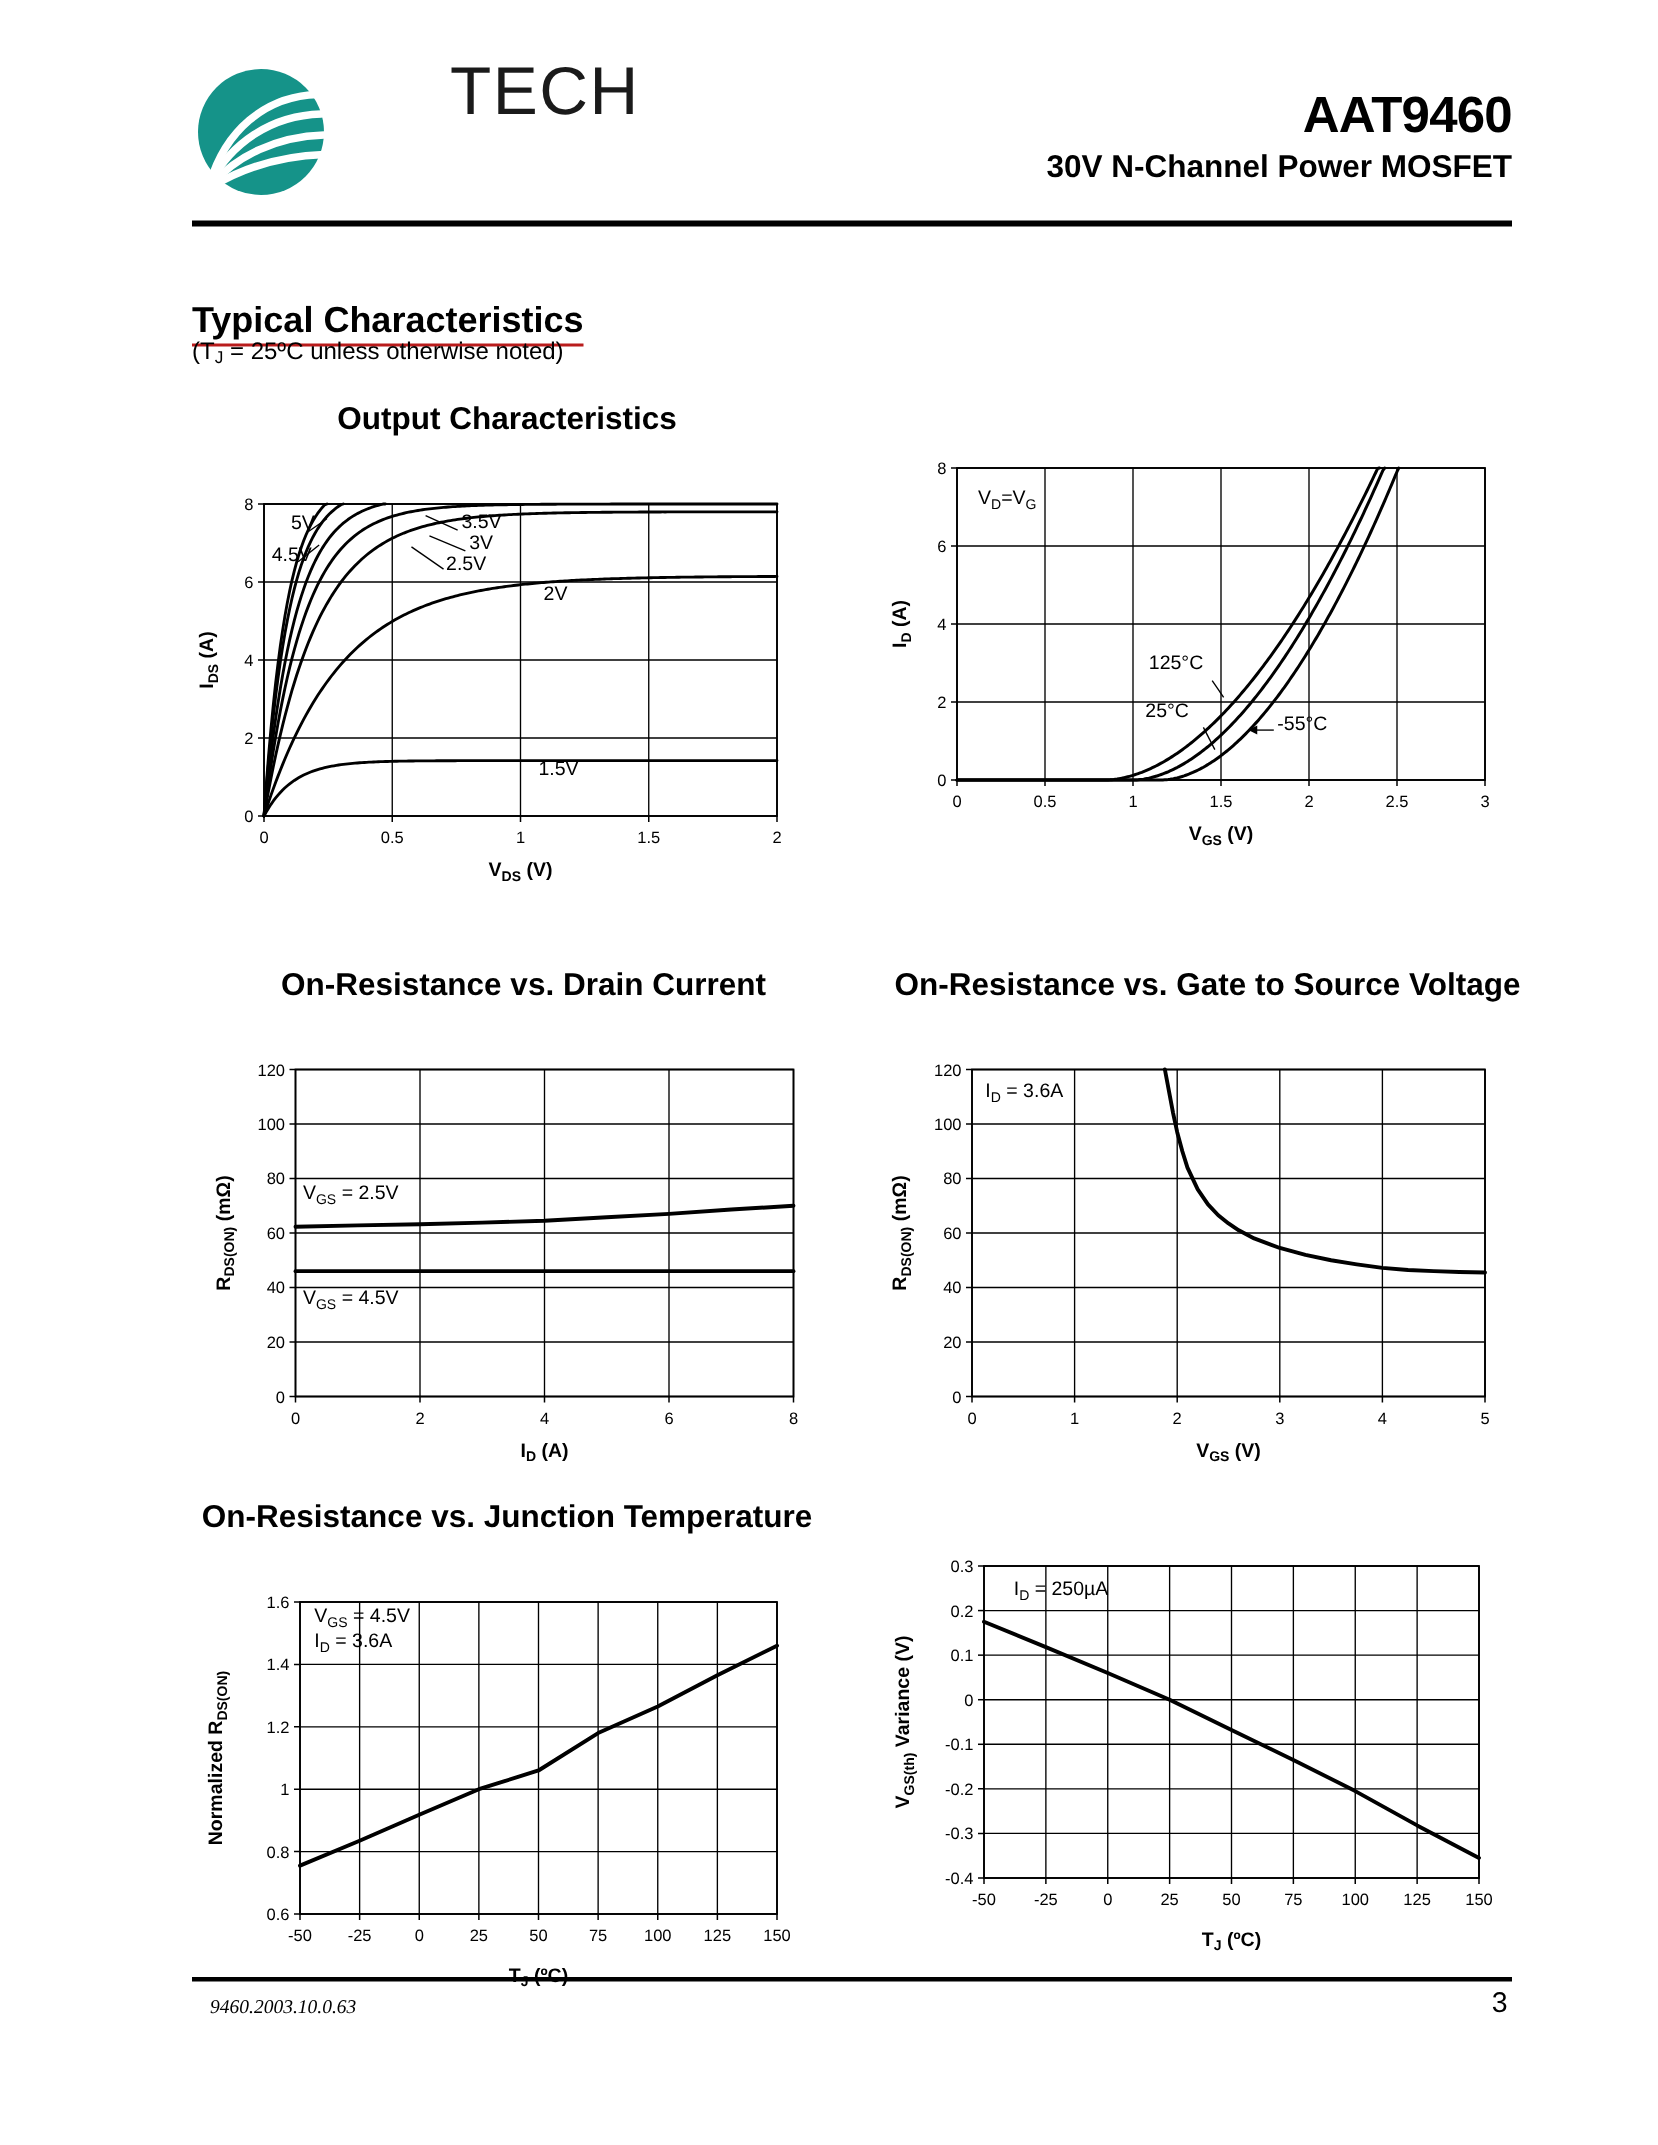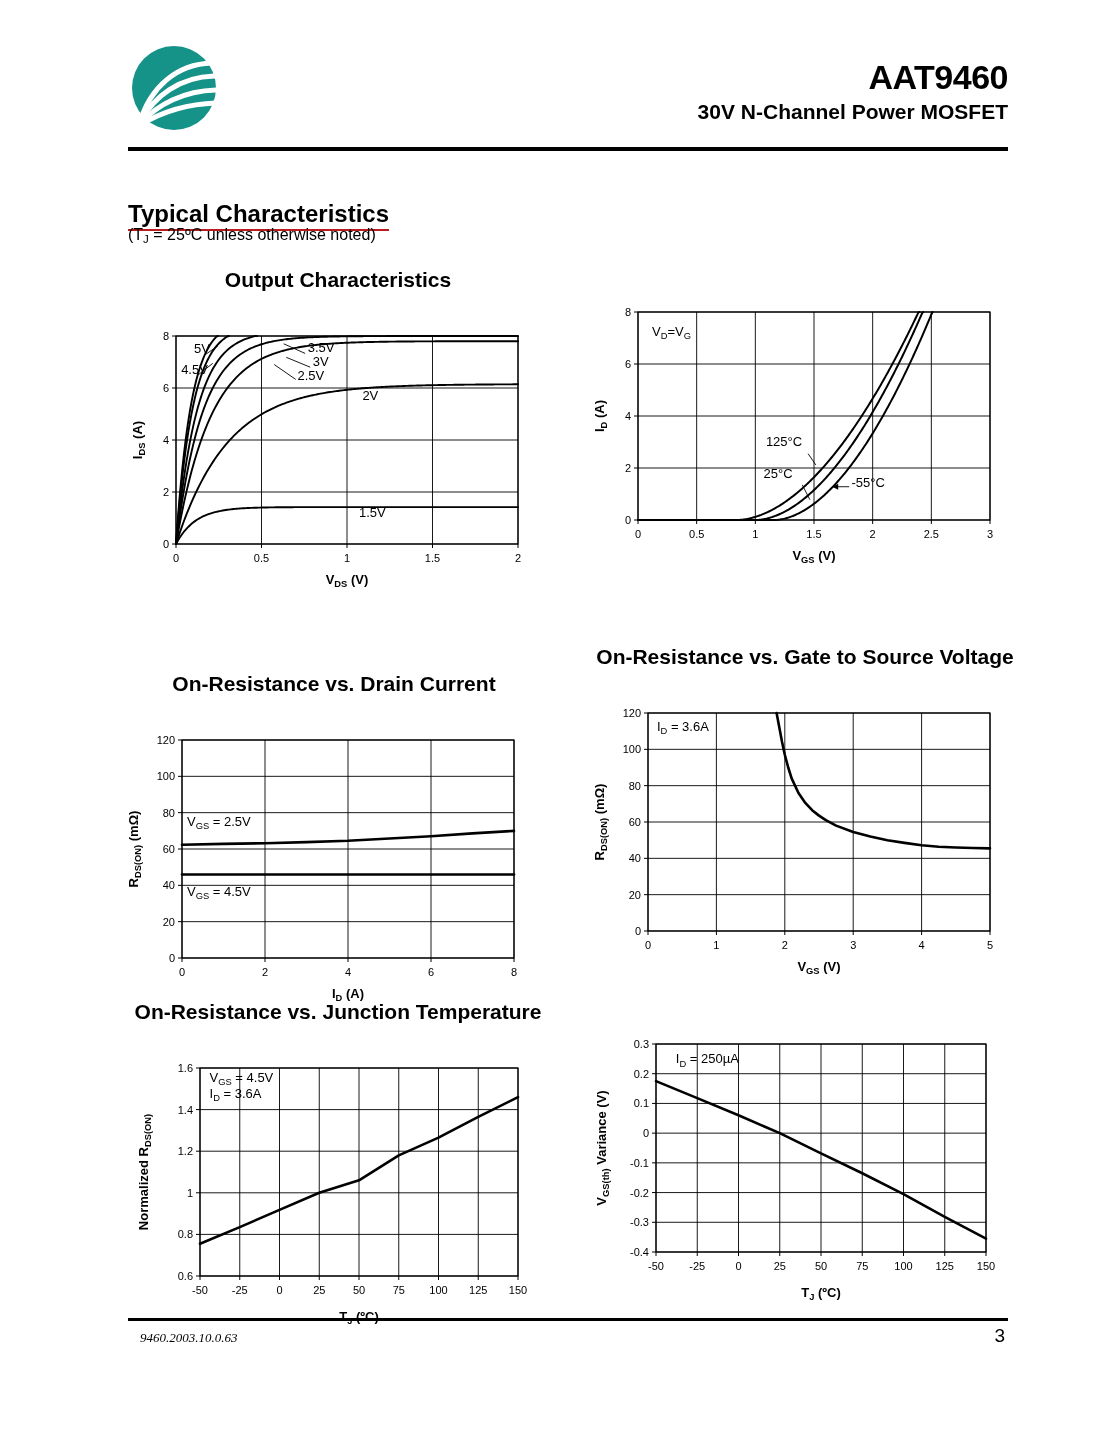--- a/index.html
+++ b/index.html
@@ -57,20 +57,21 @@
       <svg width="300" height="104" viewBox="0 0 300 104">
         <circle cx="46" cy="44" r="42" id="logo-circle" fill="#159389"></circle>
         <g fill="none" stroke="#ffffff" stroke-width="5" stroke-linecap="round">
           <path d="M12 78 C22 44 48 20 84 19"></path>
           <path d="M12 78 C26 52 52 33 86 32"></path>
           <path d="M13 79 C30 60 56 47 88 46"></path>
           <path d="M14 80 C34 68 60 60 88 59"></path>
         </g>
       </svg>
       <div class="brand">
+        <div class="brand-line2">TECH</div>
       </div>
     </div>
     <div class="part-no">AAT9460</div>
     <div class="part-desc">30V N-Channel Power MOSFET</div>
   </div>
   <div class="hr-top"></div>
 
   <div class="sec-title">Typical Characteristics</div>
   <div class="sec-sub"><span>(T</span><span class="sub">J</span><span> = 25ºC unless otherwise noted)</span></div>
 
@@ -186,21 +187,21 @@
         <text x="62" y="62" class="anno" text-anchor="start" font-size="14"><tspan>V</tspan><tspan dy="3.2" font-size="0.72em">D</tspan><tspan dy="-3.2">=V</tspan><tspan dy="3.2" font-size="0.72em">G</tspan></text>
         <line x1="218.13333333333333" y1="179.7" x2="225.76" y2="190.88" stroke="#000" stroke-width="0.9"></line>
         <line x1="212.26666666666665" y1="210.9" x2="219.89333333333335" y2="225.72" stroke="#000" stroke-width="0.9"></line>
         <path d="M259.2 212.72 L242.18666666666667 212.72" stroke="#000" stroke-width="0.9" fill="none" marker-end=""></path>
         <path d="M242.18666666666667 212.72 l6 -3 l0 6 z" fill="#000"></path>
         <text x="175.89333333333332" y="171.89999999999998" class="anno" text-anchor="start" font-size="14">125°C</text>
         <text x="173.54666666666668" y="203.88" class="anno" text-anchor="start" font-size="14">25°C</text>
         <text x="261.5466666666667" y="212.72" class="anno" text-anchor="start" font-size="14">-55°C</text>
       </svg>
     </div>
-  <div class="chart-block" id="ch2" style="left:124px;top:645px;width:420px;margin-top:27px;">
+  <div class="chart-block" id="ch2" style="left:139px;top:645px;width:420px;">
       <div class="chart-title">On-Resistance vs. Drain Current</div>
       <svg width="420" height="300" viewBox="0 0 420 300" class="chart-svg">
         <g stroke="#000" stroke-width="0.9" fill="none">
           <line x1="58" y1="38" x2="58" y2="256"></line>
           <line x1="141" y1="38" x2="141" y2="256"></line>
           <line x1="224" y1="38" x2="224" y2="256"></line>
           <line x1="307" y1="38" x2="307" y2="256"></line>
           <line x1="390" y1="38" x2="390" y2="256"></line>
           <line x1="58" y1="256" x2="390" y2="256"></line>
           <line x1="58" y1="219.66666666666669" x2="390" y2="219.66666666666669"></line>

